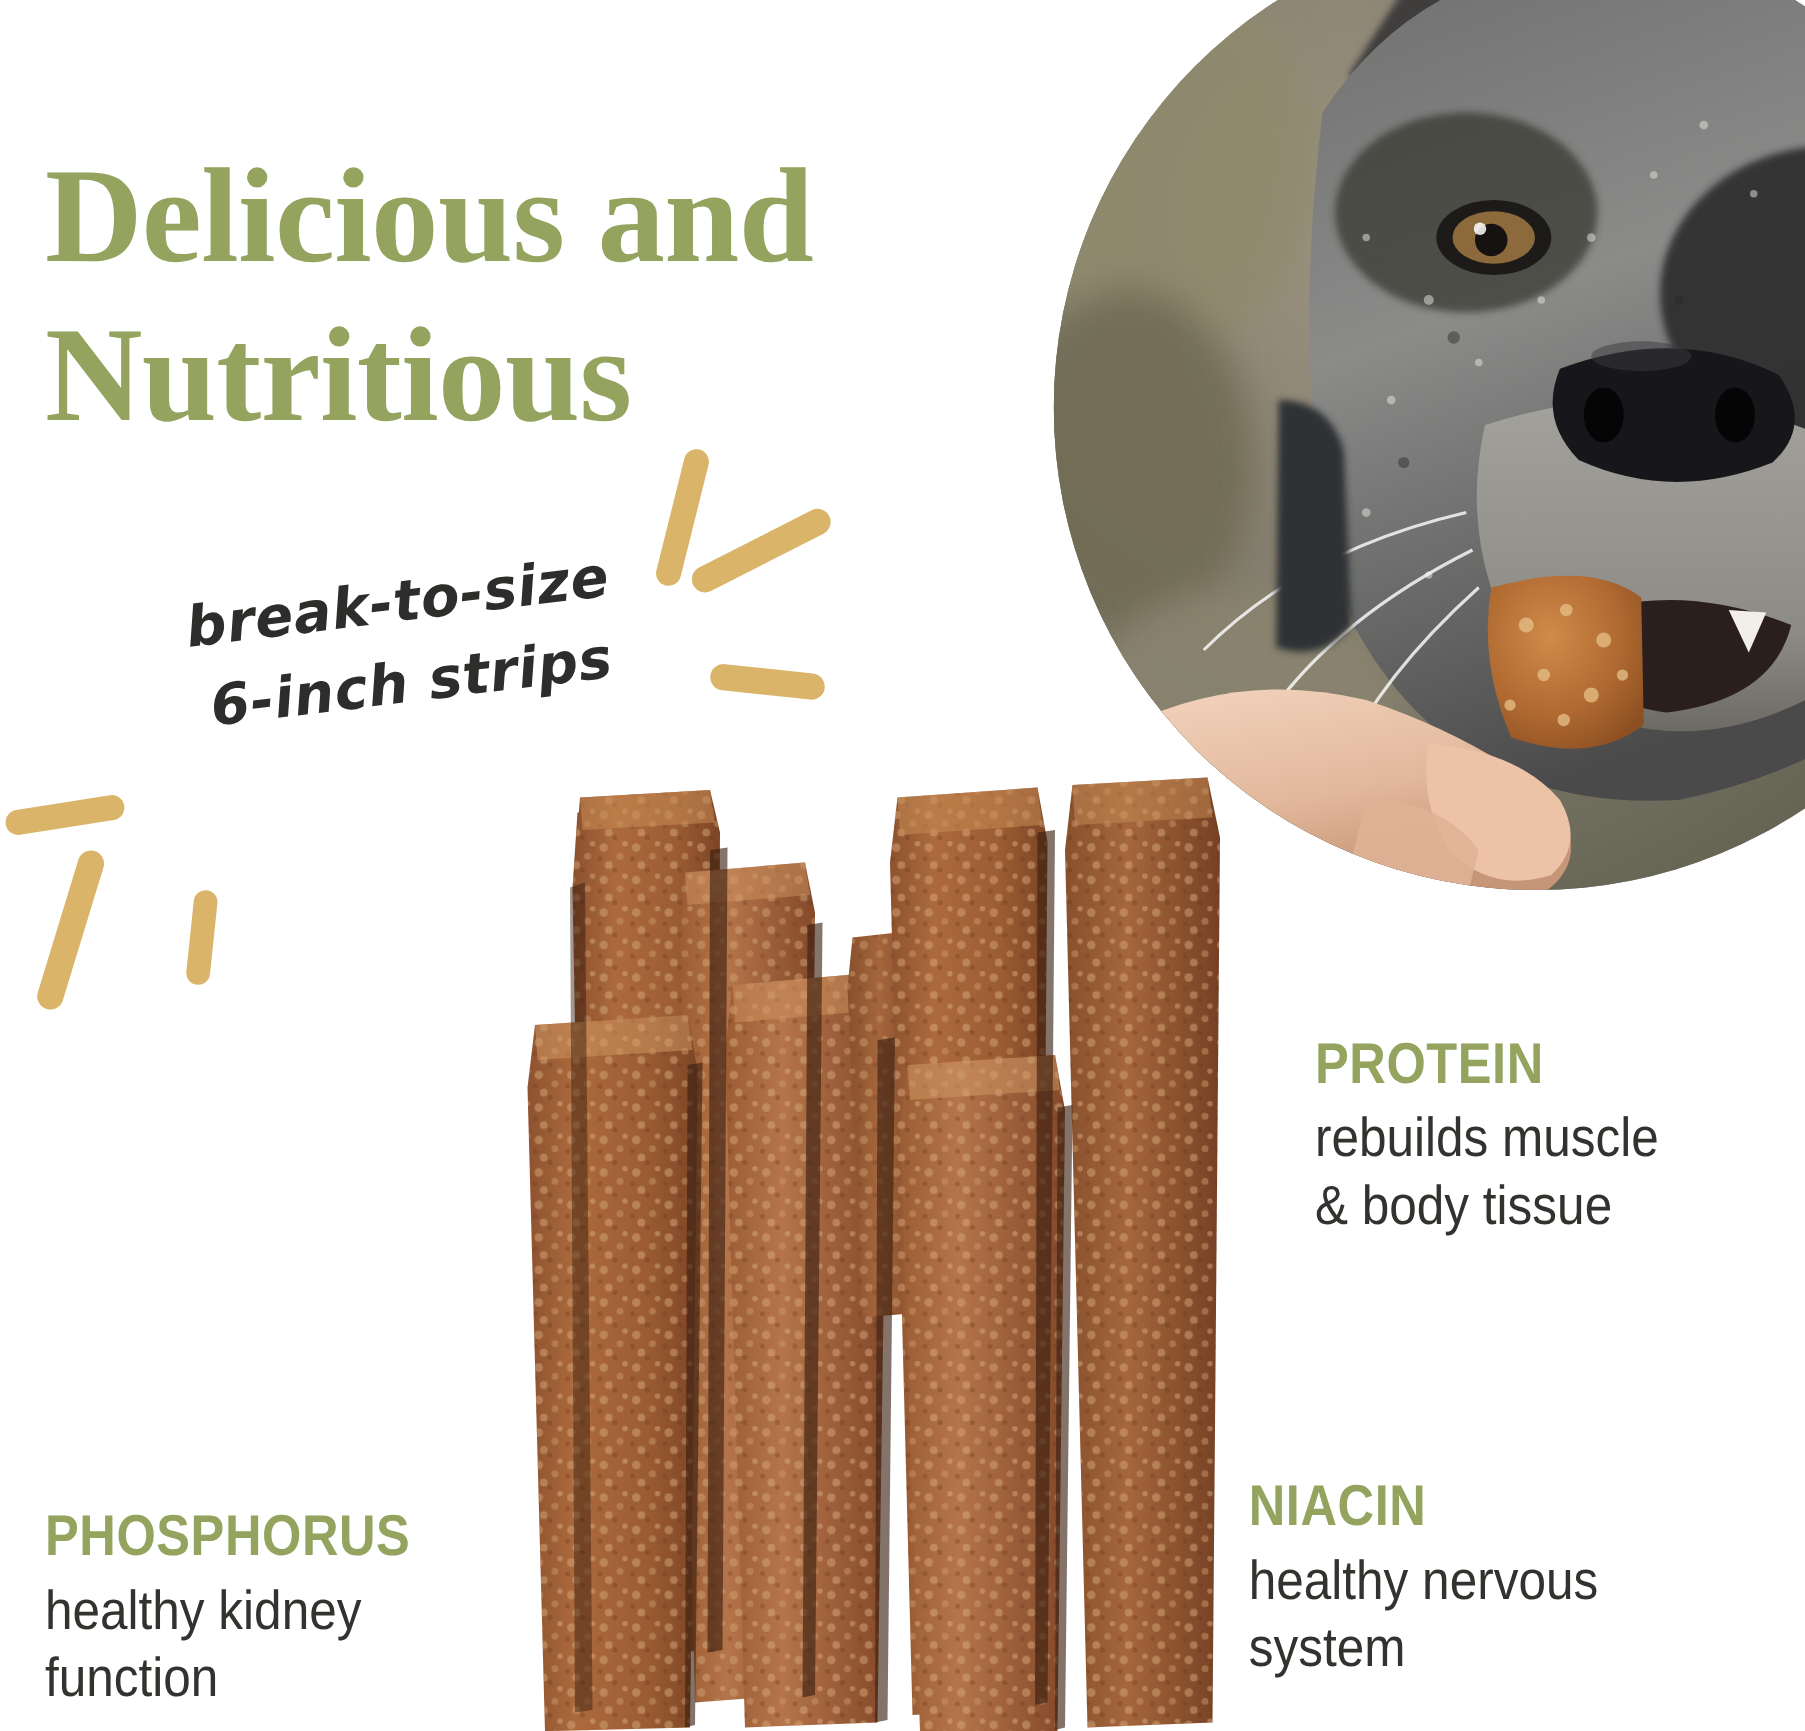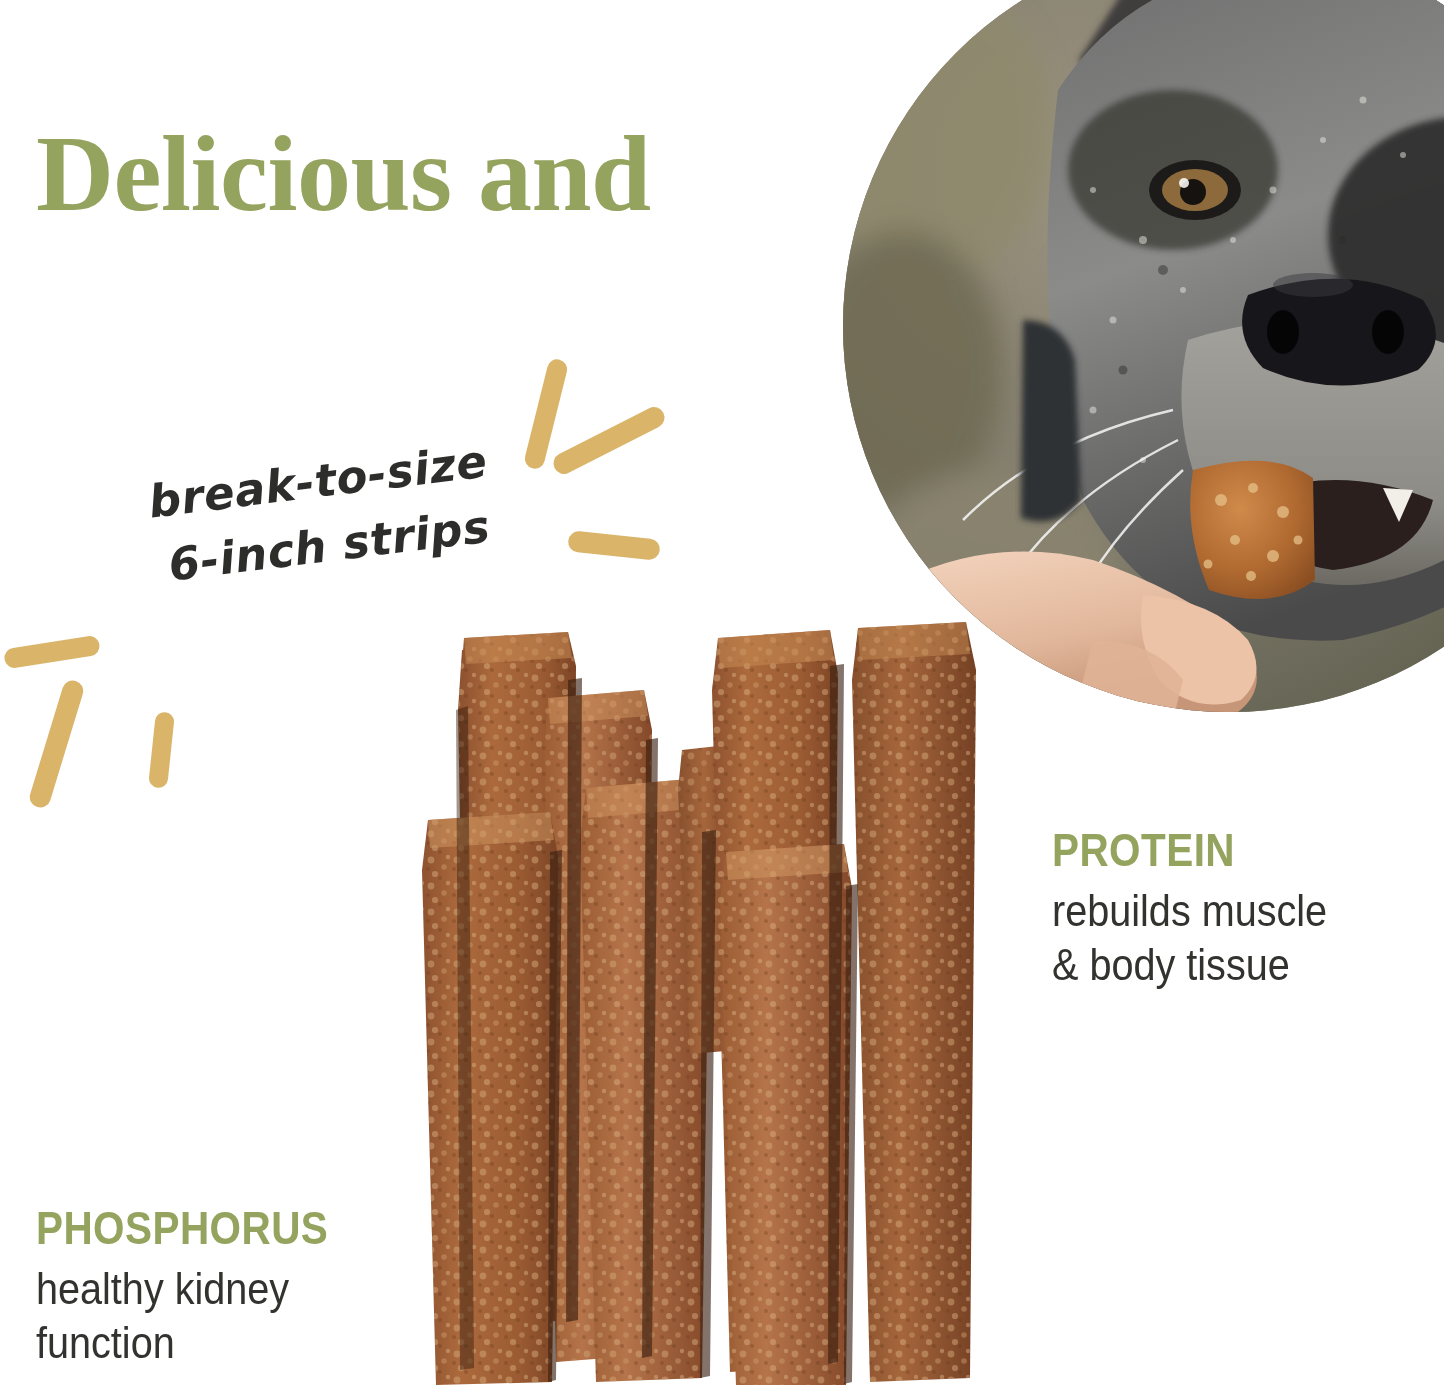--- a/index.html
+++ b/index.html
@@ -121,20 +121,21 @@
   #callout-niacin     { left: 999px; top: 1180px; width: 430px; }
   #callout-phosphorus { left: 36px;  top: 1204px; width: 420px; }
 </style>
 </head>
 <body>
 
 <div id="page">
 
   <div id="headline">
     <span class="hl-line">Delicious and</span>
+    <span class="hl-line">Nutritious</span>
   </div>
 
   <div id="handnote">
     <span class="hn-line">break-to-size</span>
     <span class="hn-line second">6-inch strips</span>
   </div>
 
   <div class="sparkle-stroke sp-u1"></div>
   <div class="sparkle-stroke sp-u2"></div>
   <div class="sparkle-stroke sp-u3"></div>
@@ -381,20 +382,27 @@
   </div>
 
   <div class="callout" id="callout-protein">
     <span class="nutrient">PROTEIN</span>
     <span class="desc">
       <span>rebuilds muscle</span>
       <span>&amp; body tissue</span>
     </span>
   </div>
 
+  <div class="callout" id="callout-niacin">
+    <span class="nutrient">NIACIN</span>
+    <span class="desc">
+      <span>healthy nervous</span>
+      <span>system</span>
+    </span>
+  </div>
 
   <div class="callout" id="callout-phosphorus">
     <span class="nutrient">PHOSPHORUS</span>
     <span class="desc">
       <span>healthy kidney</span>
       <span>function</span>
     </span>
   </div>
 
 </div>

